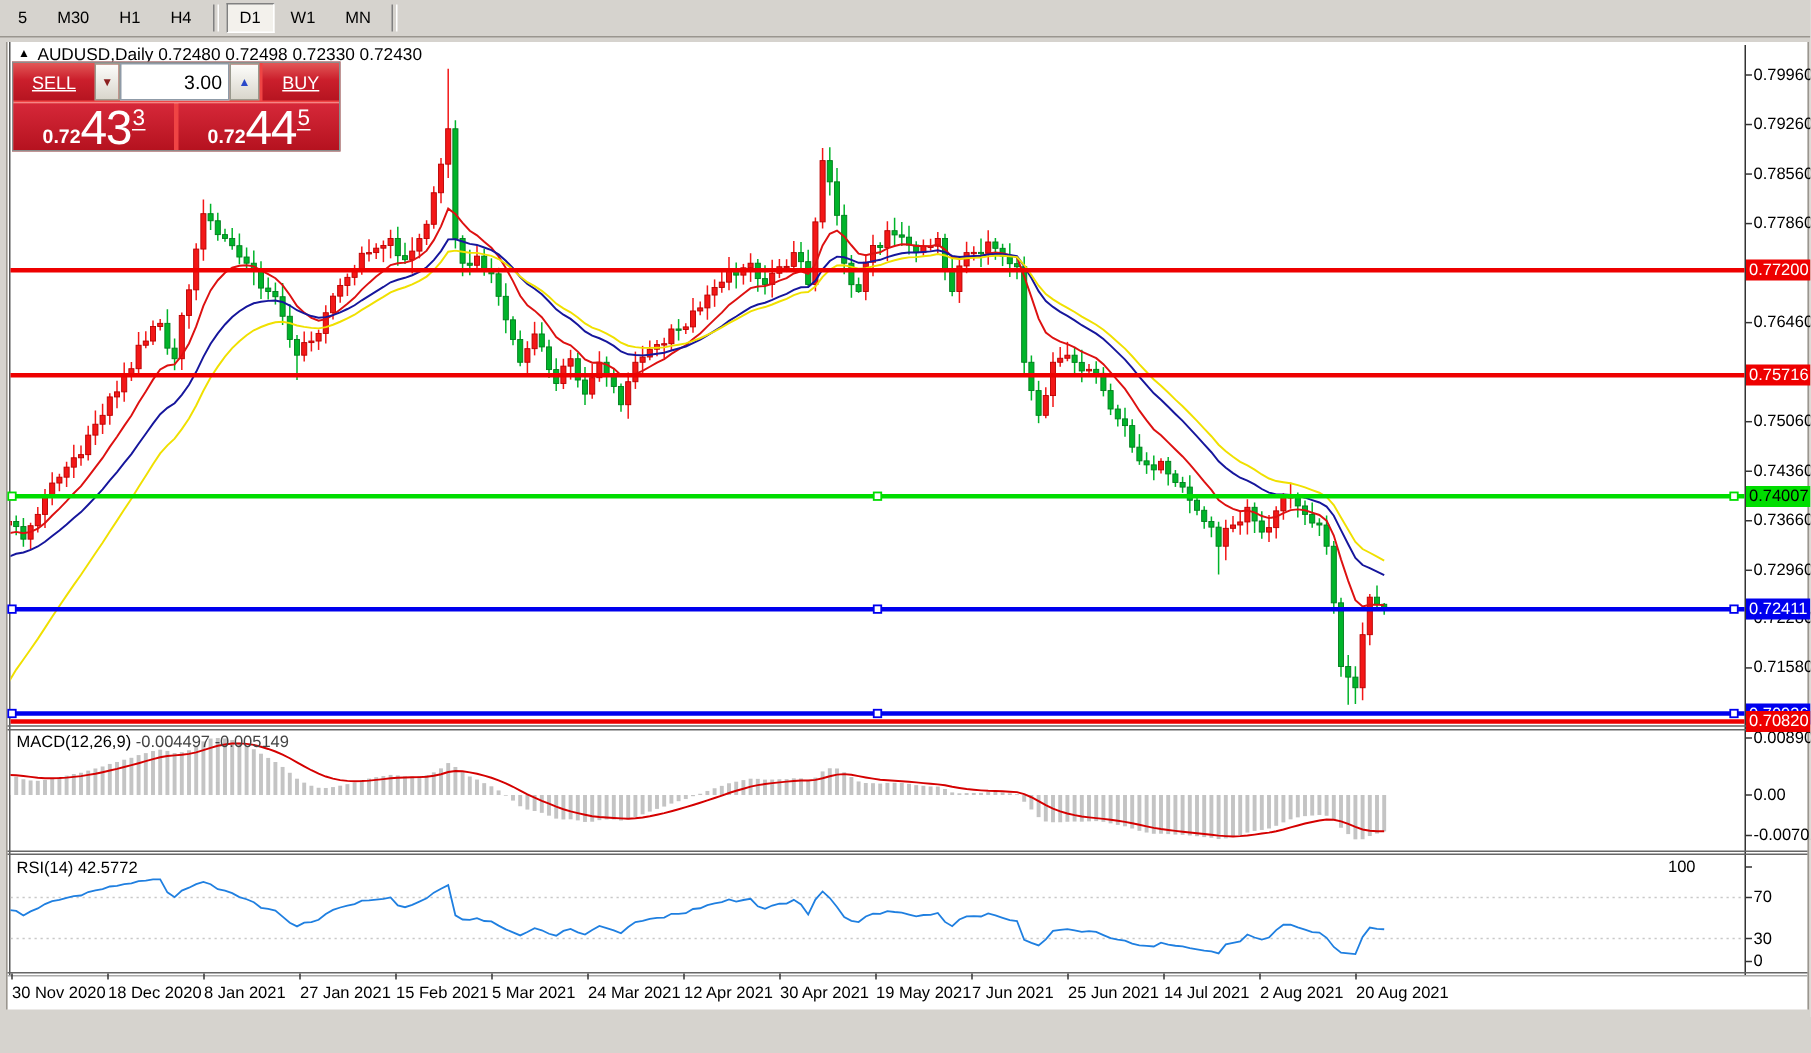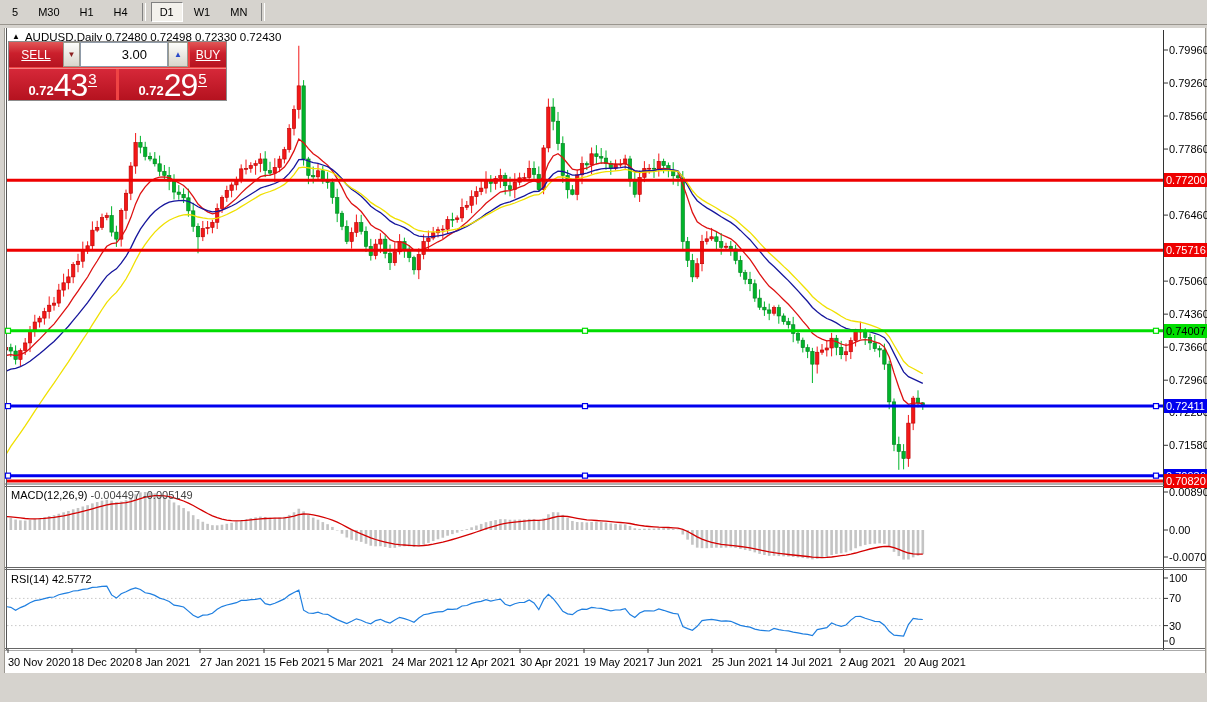--- a/index.html
+++ b/index.html
@@ -19,22 +19,22 @@
     border:1px solid #8c8c8c;box-sizing:content-box;}
   #tw-row1{display:flex;height:25px;}
   .twbtn{color:#fff;font-size:12px;display:flex;align-items:center;justify-content:center;
     background:linear-gradient(180deg,#e25757 0%,#cb1f2c 45%,#b61420 100%);text-decoration:underline;cursor:pointer;}
   #sell-btn{width:54px;}
   #buy-btn{flex:1;margin-left:2px;}
   .stepbtn{width:17px;background:linear-gradient(180deg,#fdfdfb,#d9d6cc);border:1px solid #9a9a8e;
     display:flex;align-items:center;justify-content:center;font-size:8px;cursor:pointer;box-sizing:border-box;}
   #vol-down{color:#8b2020;}
   #vol-up{color:#2a49c9;width:20px;}
-  #vol-input{width:88px;border:1px solid #8f9ba8;background:#fff;font:13px "Liberation Sans",sans-serif;
-    text-align:right;padding:0 20px 0 0;box-sizing:border-box;}
+  #vol-input{width:73px;border:1px solid #8f9ba8;background:#fff;font:13px "Liberation Sans",sans-serif;
+    text-align:right;padding:0 4px 0 0;box-sizing:border-box;}
   #tw-row2{display:flex;height:31px;margin-top:1px;border-top:1px solid rgba(255,255,255,.35);}
   .pricepanel{width:107px;background:linear-gradient(180deg,#d62839,#b5121f);color:#fff;display:flex;
     align-items:flex-end;justify-content:center;padding-bottom:1px;box-sizing:border-box;cursor:pointer;}
   .pricepanel+.pricepanel{margin-left:3px;}
   .pp-prefix{font-size:13px;font-weight:bold;line-height:1;margin-bottom:2px;}
   .pp-big{font-size:32px;line-height:.85;letter-spacing:-1px;}
   .pp-sup{font-size:15px;line-height:1;transform:translateY(-12px);border-bottom:1px solid #fff;margin-left:1px;}
   
   .panel-label{position:absolute;z-index:3;font-size:11px;color:#000;}
   .panel-label .vals{color:#444;}
@@ -745,21 +745,21 @@
       <div class="twbtn" id="buy-btn">BUY</div>
     </div>
     <div id="tw-row2">
       <div class="pricepanel">
         <span class="pp-prefix">0.72</span>
           <span class="pp-big">43</span>
           <span class="pp-sup">3</span>
       </div>
       <div class="pricepanel">
         <span class="pp-prefix">0.72</span>
-          <span class="pp-big">29</span>
+          <span class="pp-big">44</span>
           <span class="pp-sup">5</span>
       </div>
     </div>
   </div>
 
   <div class="panel-label" style="left:11px;top:489px;">
     <span>MACD(12,26,9)</span>
     <span class="vals">-0.004497 -0.005149</span>
   </div>
   <div class="panel-label" style="left:11px;top:573px;">
@@ -778,21 +778,21 @@
       <span class="axlbl" style="left: 1169px; top: 374.19px;">0.72960</span>
       <span class="axlbl" style="left: 1169px; top: 406.266px;">0.72280</span>
       <span class="axlbl" style="left: 1169px; top: 439.285px;">0.71580</span>
     </div>
   <div id="macd-scale">
       <span class="axlbl" style="left: 1169px; top: 486px;">0.008904</span>
       <span class="axlbl" style="left: 1169px; top: 524px;">0.00</span>
       <span class="axlbl" style="left: 1169px; top: 551px;">-0.007011</span>
     </div>
   <div id="rsi-scale">
-      <span class="axlbl" style="left: 1169px; top: 572px;">100</span>
+      <span class="axlbl" style="left: 1112px; top: 572px;">100</span>
       <span class="axlbl" style="left: 1169px; top: 592.4px;">70</span>
       <span class="axlbl" style="left: 1169px; top: 619.6px;">30</span>
       <span class="axlbl" style="left: 1169px; top: 635px;">0</span>
     </div>
   <div id="date-axis">
       <span class="datelbl" style="left: 8px; top: 656px;">30 Nov 2020</span>
       <span class="datelbl" style="left: 72px; top: 656px;">18 Dec 2020</span>
       <span class="datelbl" style="left: 136px; top: 656px;">8 Jan 2021</span>
       <span class="datelbl" style="left: 200px; top: 656px;">27 Jan 2021</span>
       <span class="datelbl" style="left: 264px; top: 656px;">15 Feb 2021</span>

